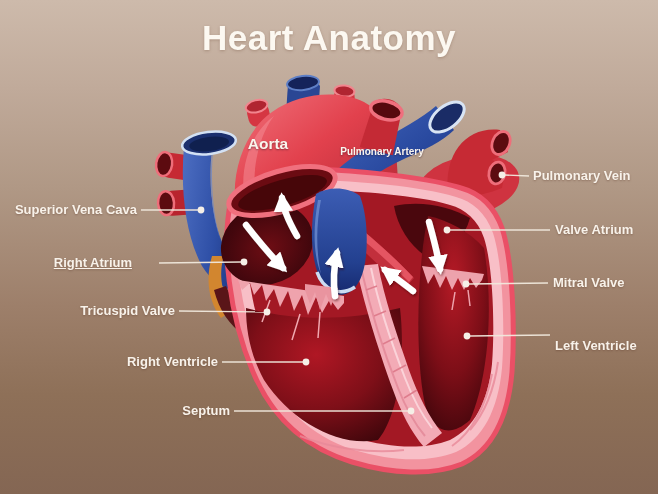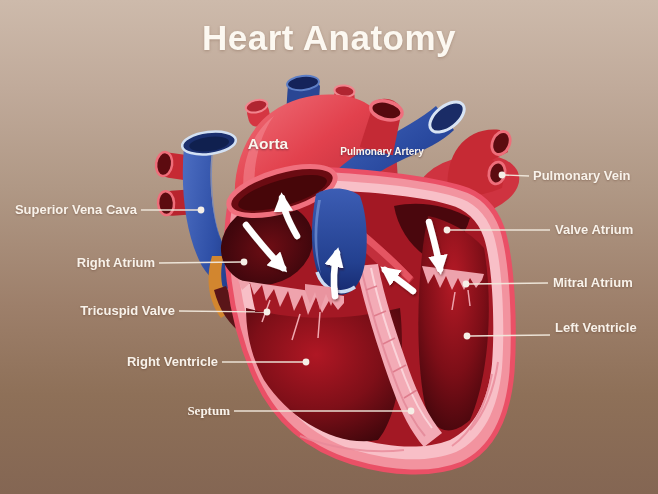--- a/index.html
+++ b/index.html
@@ -248,22 +248,22 @@
     <circle cx="467" cy="336" r="3.4"></circle>
   </g>
 </svg>
 
   <div class="title">Heart Anatomy</div>
 
   <div class="inline-lbl" id="lbl-aorta">Aorta</div>
   <div class="inline-lbl" id="lbl-pa" style="white-space:normal;">Pulmonary Artery</div>
 
   <div class="lbl right-align" style="right:521px;top:202px;">Superior Vena Cava</div>
-  <div class="lbl right-align" style="right:503px;top:255px;">Right Atrium</div>
+  <div class="lbl right-align" style="right:526px;top:255px;text-decoration:underline;">Right Atrium</div>
   <div class="lbl right-align" style="right:483px;top:303px;">Tricuspid Valve</div>
   <div class="lbl right-align" style="right:440px;top:354px;">Right Ventricle</div>
-  <div class="lbl right-align" style="right:428px;top:403px;font-family:Liberation Serif, serif;">Septum</div>
+  <div class="lbl right-align" style="right:428px;top:403px;">Septum</div>
 
   <div class="lbl" style="left:533px;top:168px;">Pulmonary Vein</div>
   <div class="lbl" style="left:555px;top:222px;">Valve Atrium</div>
-  <div class="lbl" style="left:553px;top:275px;">Mitral Atrium</div>
-  <div class="lbl" style="left:555px;top:320px;">Left Ventricle</div>
+  <div class="lbl" style="left:553px;top:275px;">Mitral Valve</div>
+  <div class="lbl" style="left:555px;top:338px;">Left Ventricle</div>
 </div>
 
 </body></html>

